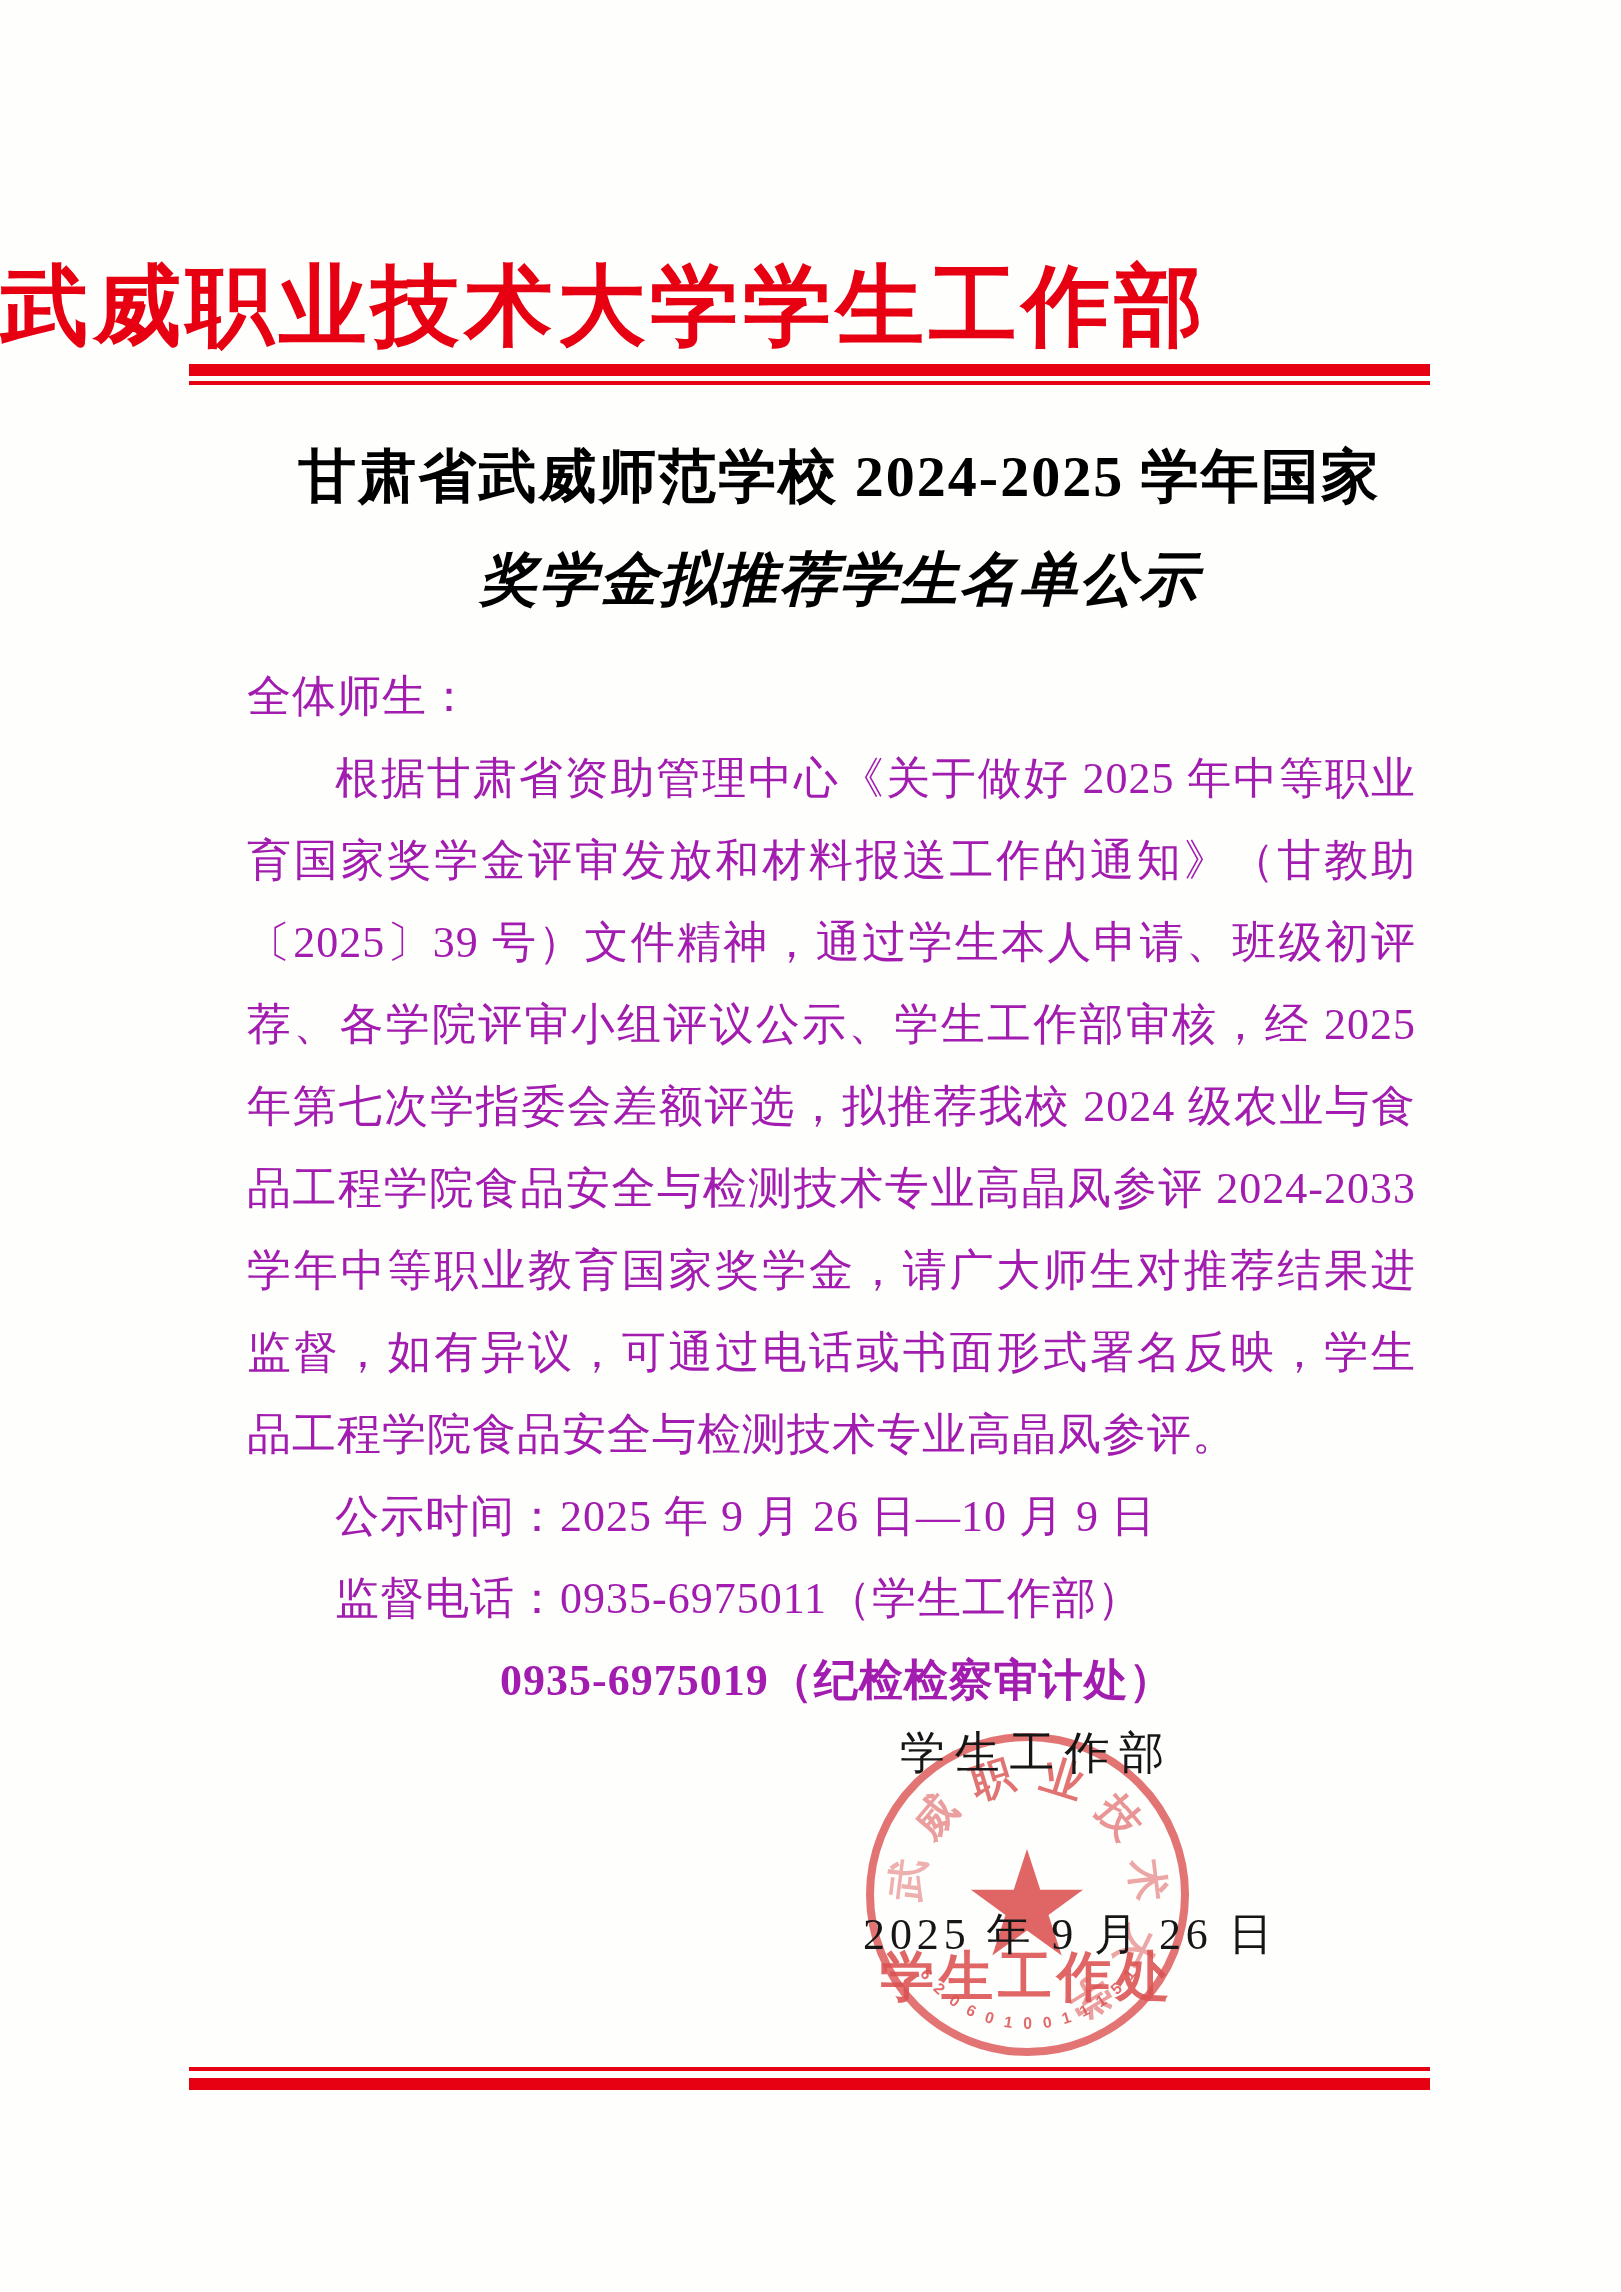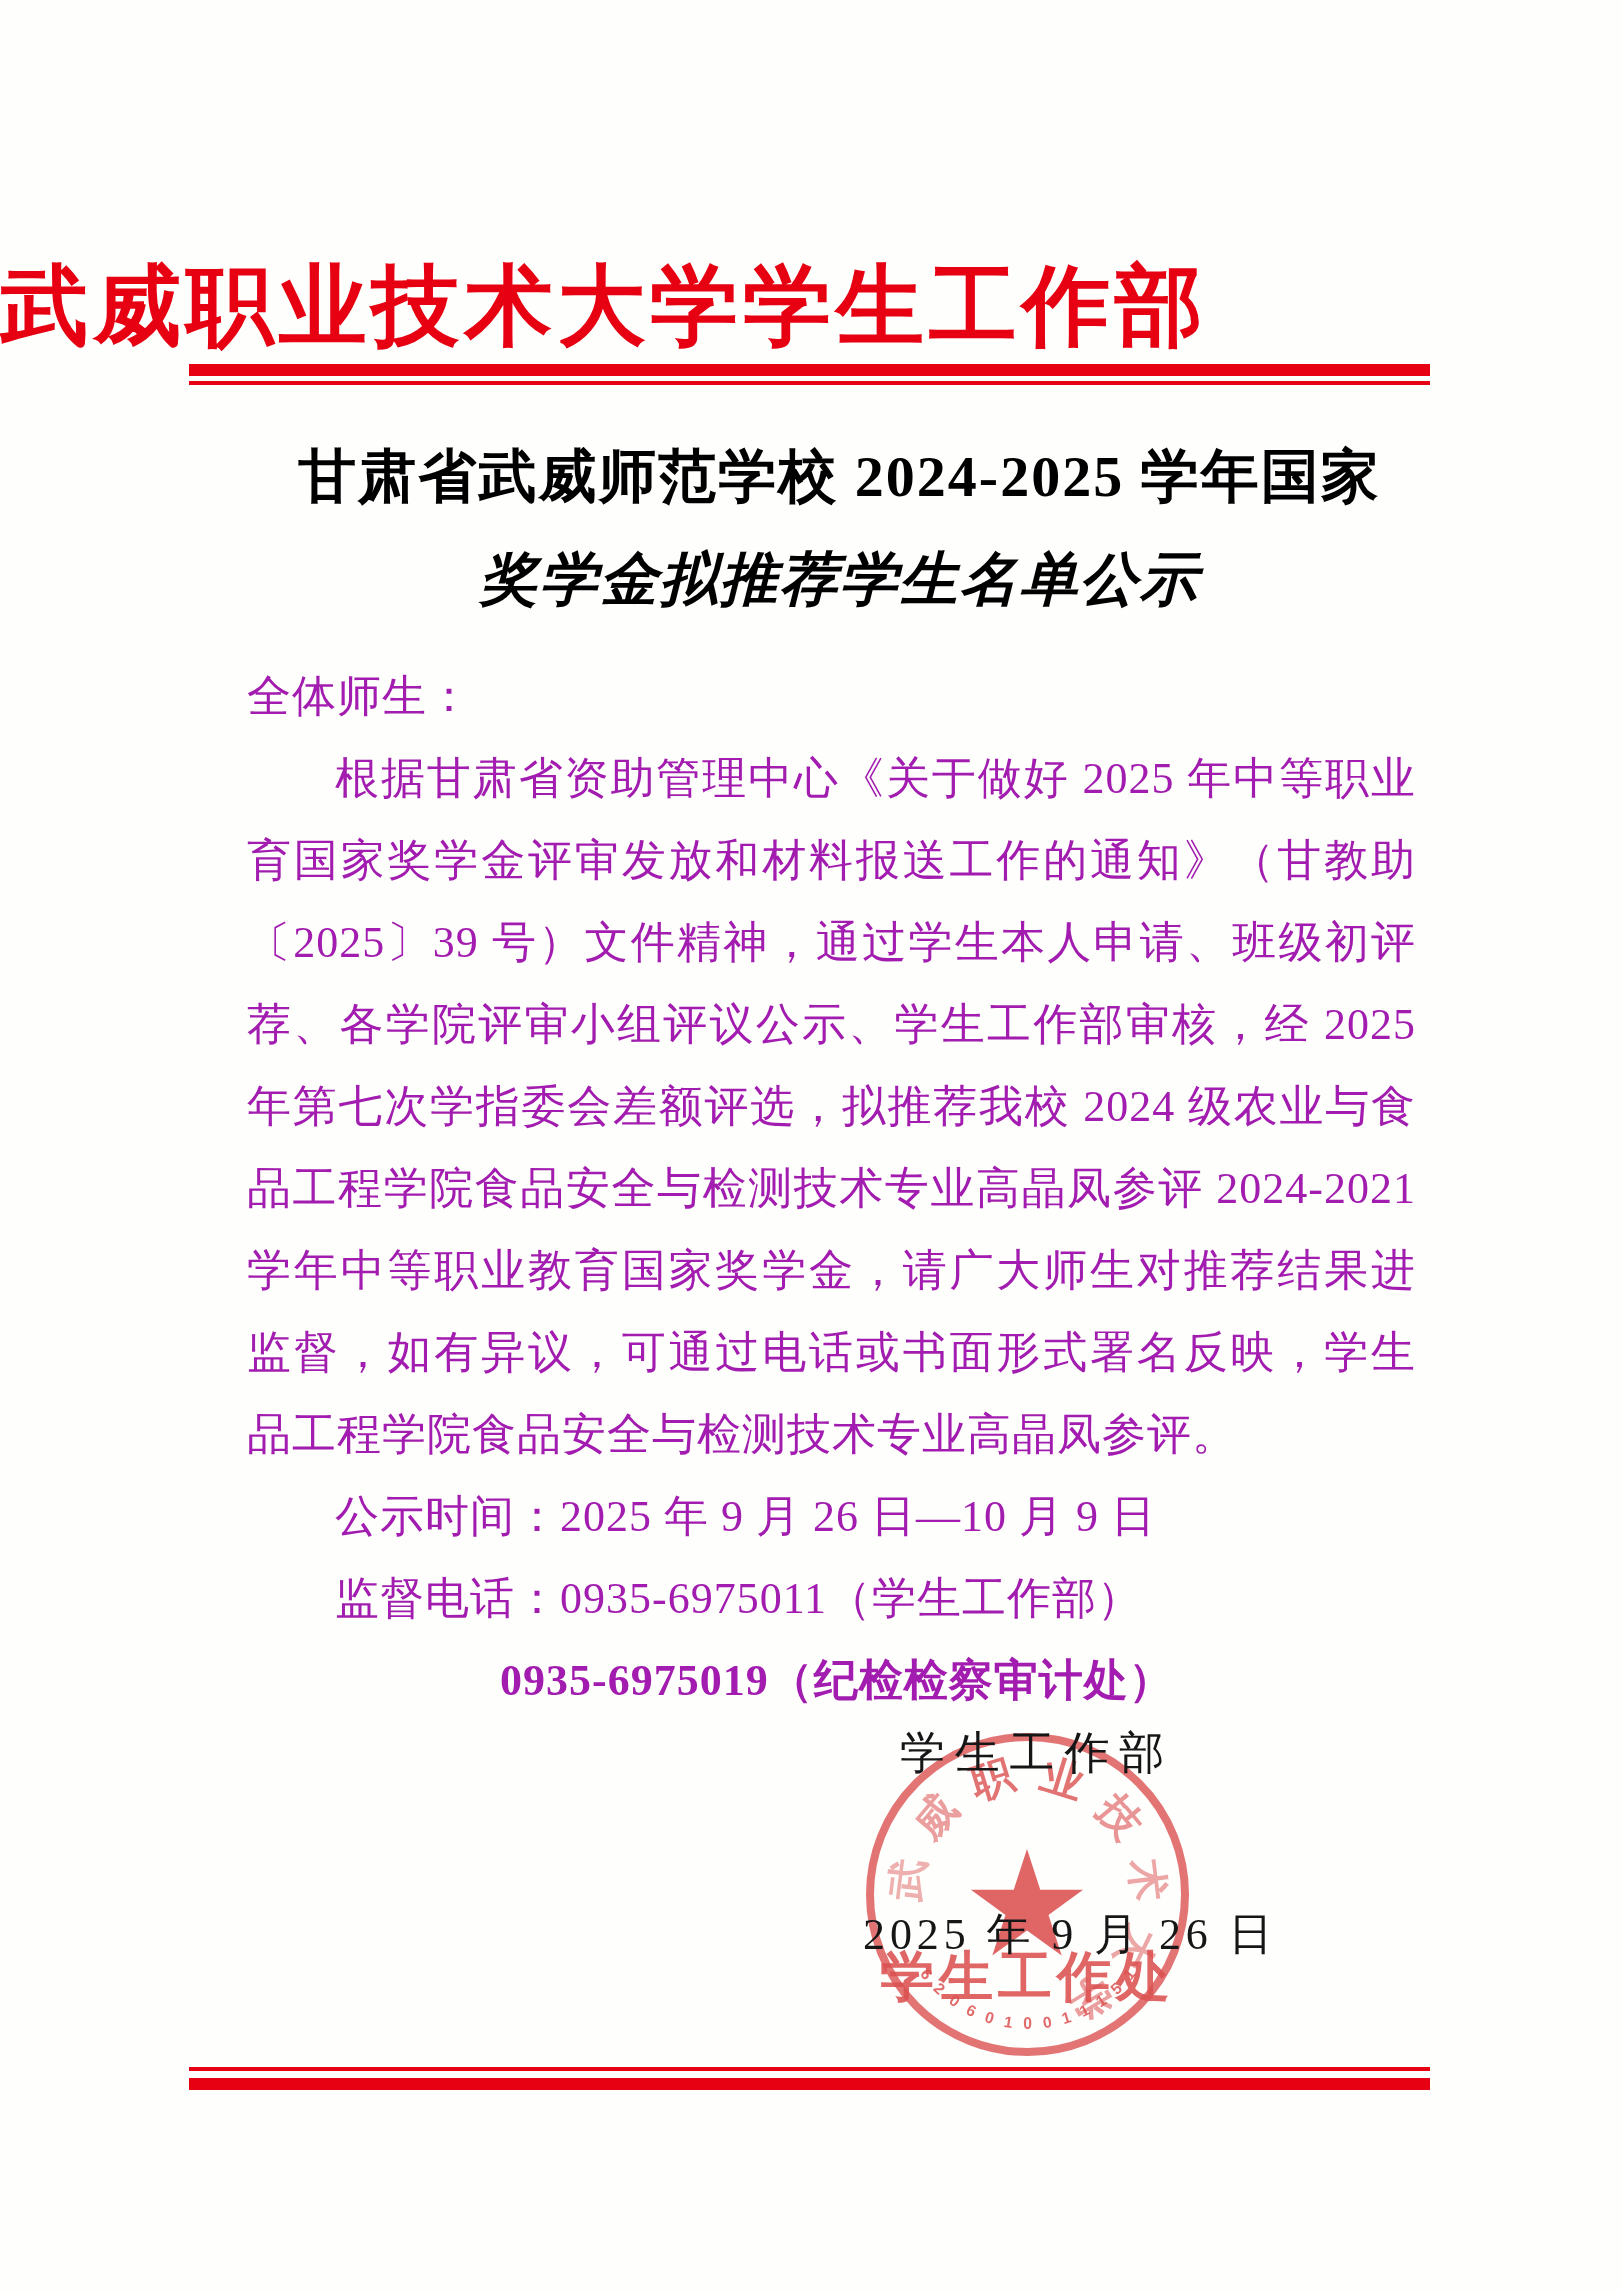--- a/index.html
+++ b/index.html
@@ -111,21 +111,21 @@
   <div class="doc-title l1">甘肃省武威师范学校 2024-2025 学年国家</div>
   <div class="doc-title l2">奖学金拟推荐学生名单公示</div>
 
   <div class="body-text" id="body-text">
       <div class="body-line ">全体师生：</div>
       <div class="body-line indent-first fill">根据甘肃省资助管理中心《关于做好 2025 年中等职业教</div>
       <div class="body-line fill">育国家奖学金评审发放和材料报送工作的通知》（甘教助函</div>
       <div class="body-line fill">〔2025〕39 号）文件精神，通过学生本人申请、班级初评推</div>
       <div class="body-line fill">荐、各学院评审小组评议公示、学生工作部审核，经 2025</div>
       <div class="body-line fill">年第七次学指委会差额评选，拟推荐我校 2024 级农业与食</div>
-      <div class="body-line fill">品工程学院食品安全与检测技术专业高晶凤参评 2024-2021</div>
+      <div class="body-line fill">品工程学院食品安全与检测技术专业高晶凤参评 2024-2033</div>
       <div class="body-line fill">学年中等职业教育国家奖学金，请广大师生对推荐结果进行</div>
       <div class="body-line fill">监督，如有异议，可通过电话或书面形式署名反映，学生工</div>
       <div class="body-line ">品工程学院食品安全与检测技术专业高晶凤参评。</div>
       <div class="body-line indent-first">公示时间：2025 年 9 月 26 日—10 月 9 日</div>
       <div class="body-line indent-first">监督电话：0935-6975011（学生工作部）</div>
       <div class="body-line indent-phone2">0935-6975019（纪检检察审计处）</div>
     </div>
 
   <div class="seal" id="seal">
     <div class="seal-ring"></div>

